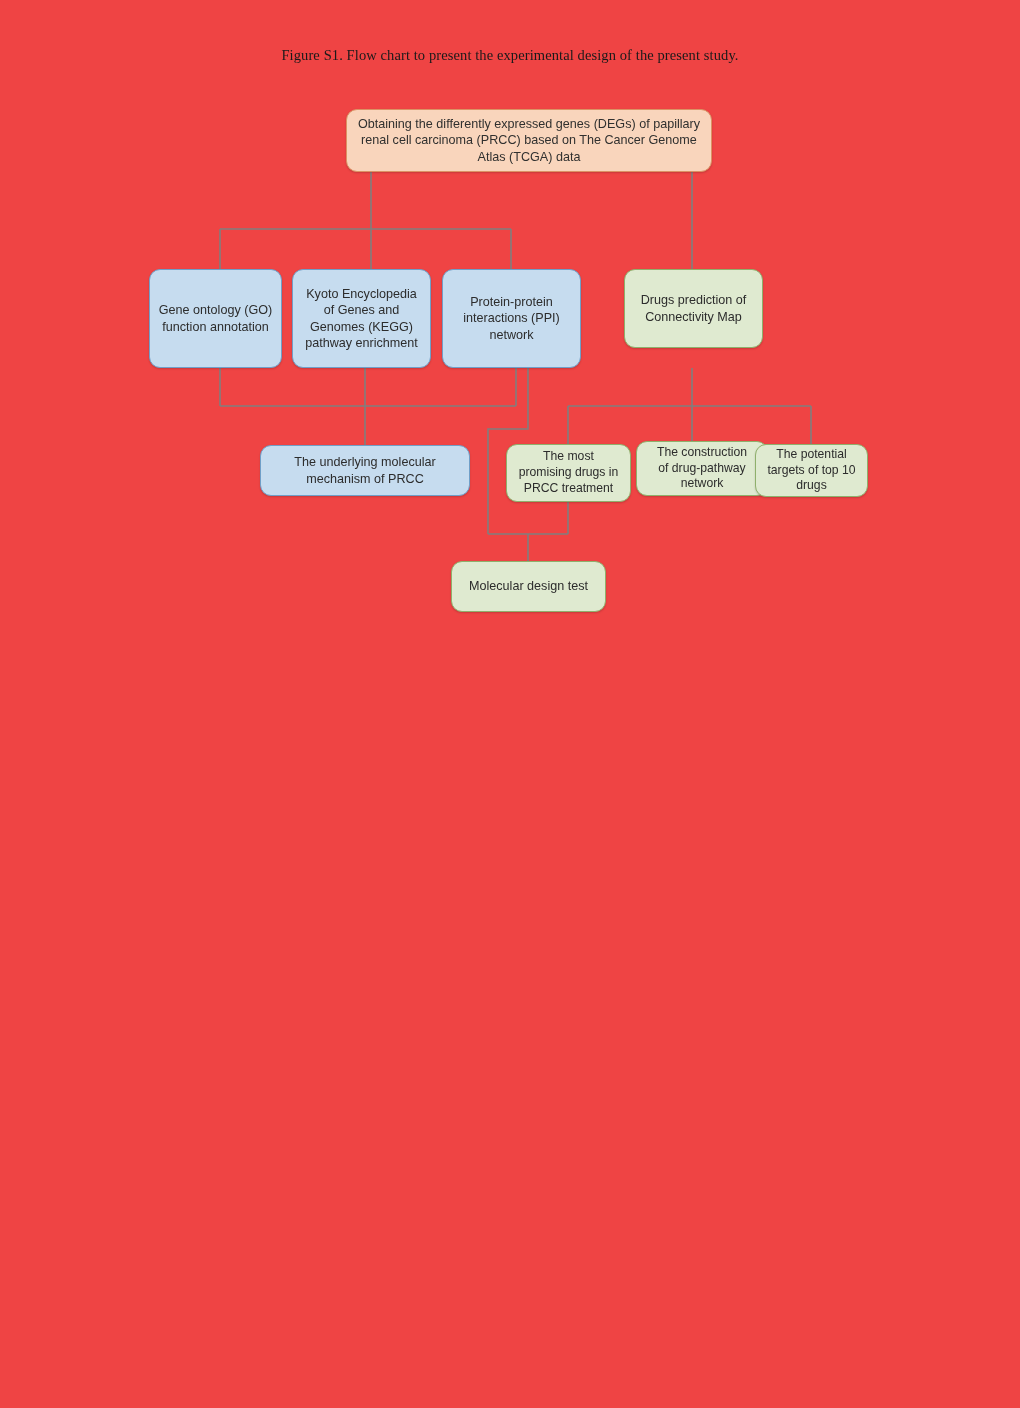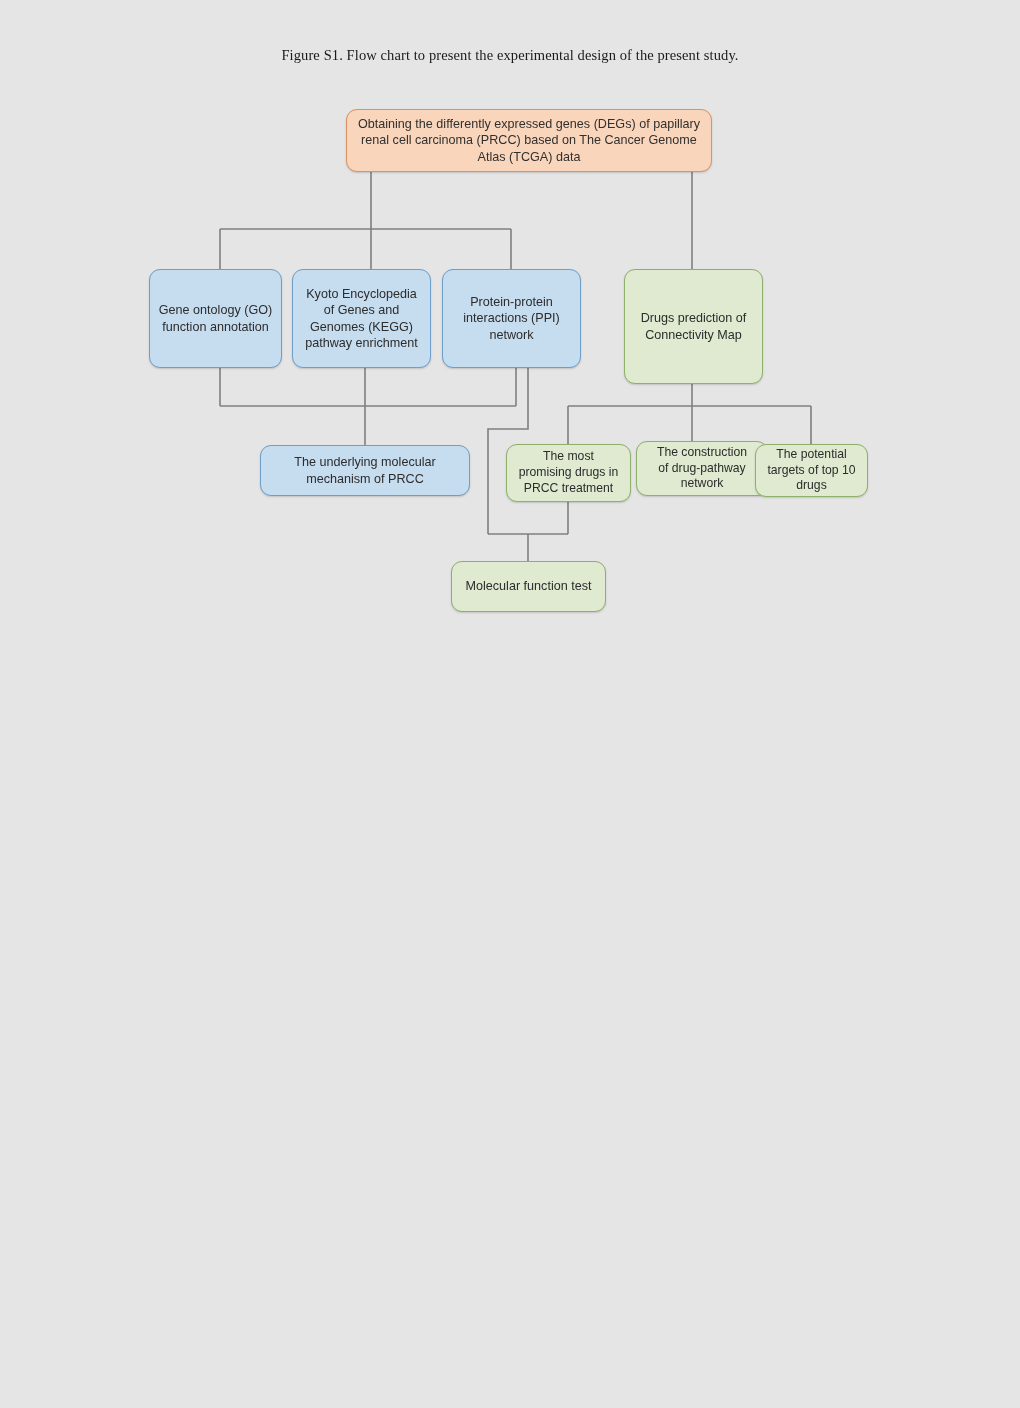--- a/index.html
+++ b/index.html
@@ -9,21 +9,21 @@
     background: #ffffff;
   }
   body {
     font-family: "Liberation Sans", sans-serif;
     color: #231f20;
   }
   #page {
     position: relative;
     width: 1020px;
     height: 1408px;
-    background: #e5e5e5;
+    background: #ef4444;
     overflow: hidden;
   }
   #caption {
     position: absolute;
     left: 0;
     top: 47px;
     width: 1020px;
     text-align: center;
     font-family: "Liberation Serif", serif;
     font-size: 14.5px;
@@ -135,21 +135,21 @@
 Genomes (KEGG)
 pathway enrichment</span>
     </div>
 
     <div class="node blue t13" style="left:442px; top:238px; width:139px; height:99px;">
       <span>Protein-protein
 interactions (PPI)
 network</span>
     </div>
 
-    <div class="node green t13" style="left:624px; top:238px; width:139px; height:115px;">
+    <div class="node green t13" style="left:624px; top:238px; width:139px; height:79px;">
       <span>Drugs prediction of
 Connectivity Map</span>
     </div>
 
     <div class="node blue t13" style="left:260px; top:414px; width:210px; height:51px;">
       <span>The underlying molecular
 mechanism of PRCC</span>
     </div>
 
     <div class="node green t12" style="left:506px; top:413px; width:125px; height:58px;">
@@ -164,17 +164,17 @@
 network</span>
     </div>
 
     <div class="node green t12" style="left:755px; top:413px; width:113px; height:53px;">
       <span>The potential
 targets of top 10
 drugs</span>
     </div>
 
     <div class="node green t13" style="left:451px; top:530px; width:155px; height:51px;">
-      <span>Molecular function test</span>
+      <span>Molecular design test</span>
     </div>
 
   </div>
 </div>
 
 </body></html>

